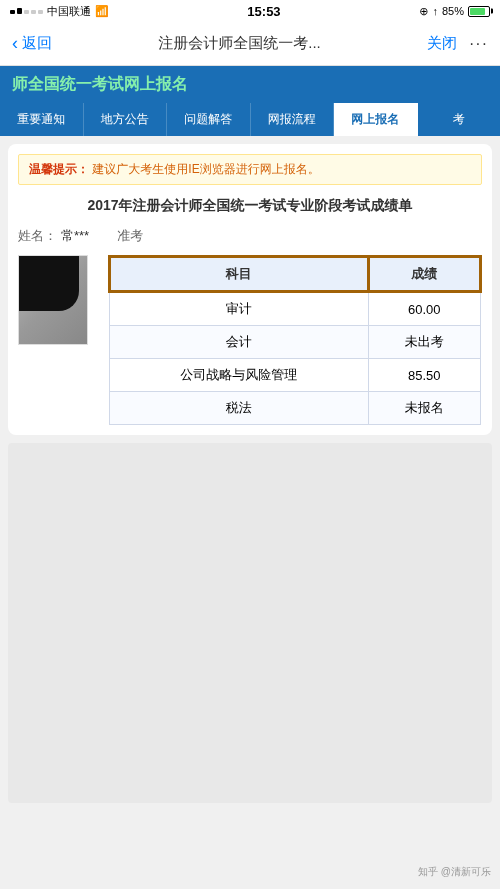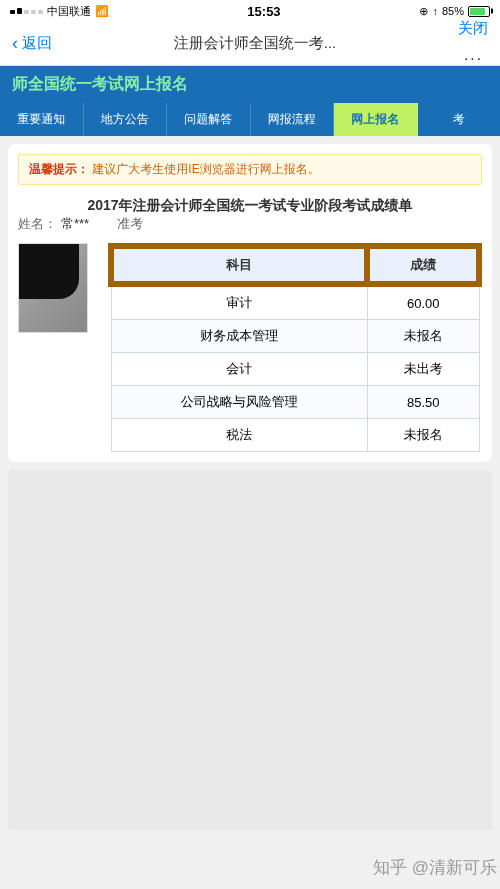--- a/index.html
+++ b/index.html
@@ -57,21 +57,21 @@
       justify-content: space-between;
       padding: 0 12px;
       border-bottom: 1px solid #e0e0e0;
     }
     .nav-left {
       display: flex; align-items: center; gap: 4px;
       color: #007aff; font-size: 15px; cursor: pointer;
     }
     .nav-chevron { font-size: 18px; color: #007aff; }
     .nav-title { font-size: 15px; color: #333; font-weight: 500; }
-    .nav-right { display: flex; align-items: center; gap: 12px; flex-direction: column; }
+    .nav-right { display: flex; align-items: center; gap: 12px; }
     .nav-close { color: #007aff; font-size: 15px; cursor: pointer; }
     .nav-more { color: #333; font-size: 16px; cursor: pointer; letter-spacing: 1px; }
 
     
     .page-title-bar {
       background: #1a6eb5;
       padding: 8px 12px;
       color: #86efac;
       font-size: 16px;
       font-weight: 600;
@@ -88,21 +88,21 @@
       text-align: center;
       padding: 8px 4px;
       color: #fff;
       font-size: 12px;
       cursor: pointer;
       border-right: 1px solid rgba(255,255,255,0.2);
       white-space: nowrap;
     }
     .tab-item:last-child { border-right: none; }
     .tab-item.active {
-      background: #bef264;
+      background: #ffffff;
       color: #1a6eb5;
       font-weight: 600;
     }
 
     
     .content {
       background: #fff;
       margin: 8px;
       padding: 10px;
       border-radius: 8px;
@@ -121,20 +121,21 @@
     .notice-bar span.label {
       color: #d4380d;
       font-weight: 600;
     }
 
     
     .score-title {
       text-align: center;
       font-size: 14px;
       font-weight: 600;
+      margin-bottom: 12px;
       color: #333;
     }
 
     .info-row {
       display: flex;
       gap: 28px;
       margin-bottom: 10px;
       font-size: 13px;
     }
     .info-item { display: flex; gap: 4px; }
@@ -182,41 +183,41 @@
     .table-area { flex: 1; }
 
     
     .score-table {
       width: 100%;
       border-collapse: collapse;
       font-size: 13px;
     }
     .score-table th {
       background: #e8f0fb;
-      border: 6px solid #a16207;
+      border: 3px solid #a16207;
       padding: 7px 10px;
       text-align: center;
       font-weight: 600;
       color: #333;
     }
     .score-table td {
       border: 1px solid #d0d8e8;
       padding: 7px 10px;
       text-align: center;
       color: #000000;
     }
     .score-table tr:nth-child(even) td { background: #f9fbff; }
     .score-table tr:nth-child(odd) td { background: #fff; }
 
     
     .footer {
       position: fixed;
       bottom: 10px;
-      right: 3px;
-      font-size: 17px;
+      right: 9px;
+      font-size: 10px;
       color: #999;
     }
 
     
     .gray-area {
       background: #e8e8e8;
       height: 360px;
       margin: 0 8px 8px 8px;
       border-radius: 4px;
     }
@@ -309,24 +310,20 @@
             <th>科目</th>
             <th>成绩</th>
           </tr>
         </thead>
         <tbody>
           <tr>
             <td>审计</td>
             <td>60.00</td>
           </tr>
           <tr>
-            <td>财务成本管理</td>
-            <td>未报名</td>
-          </tr>
-          <tr>
             <td>会计</td>
             <td>未出考</td>
           </tr>
           <tr>
             <td>公司战略与风险管理</td>
             <td>85.50</td>
           </tr>
           <tr>
             <td>税法</td>
             <td>未报名</td>

